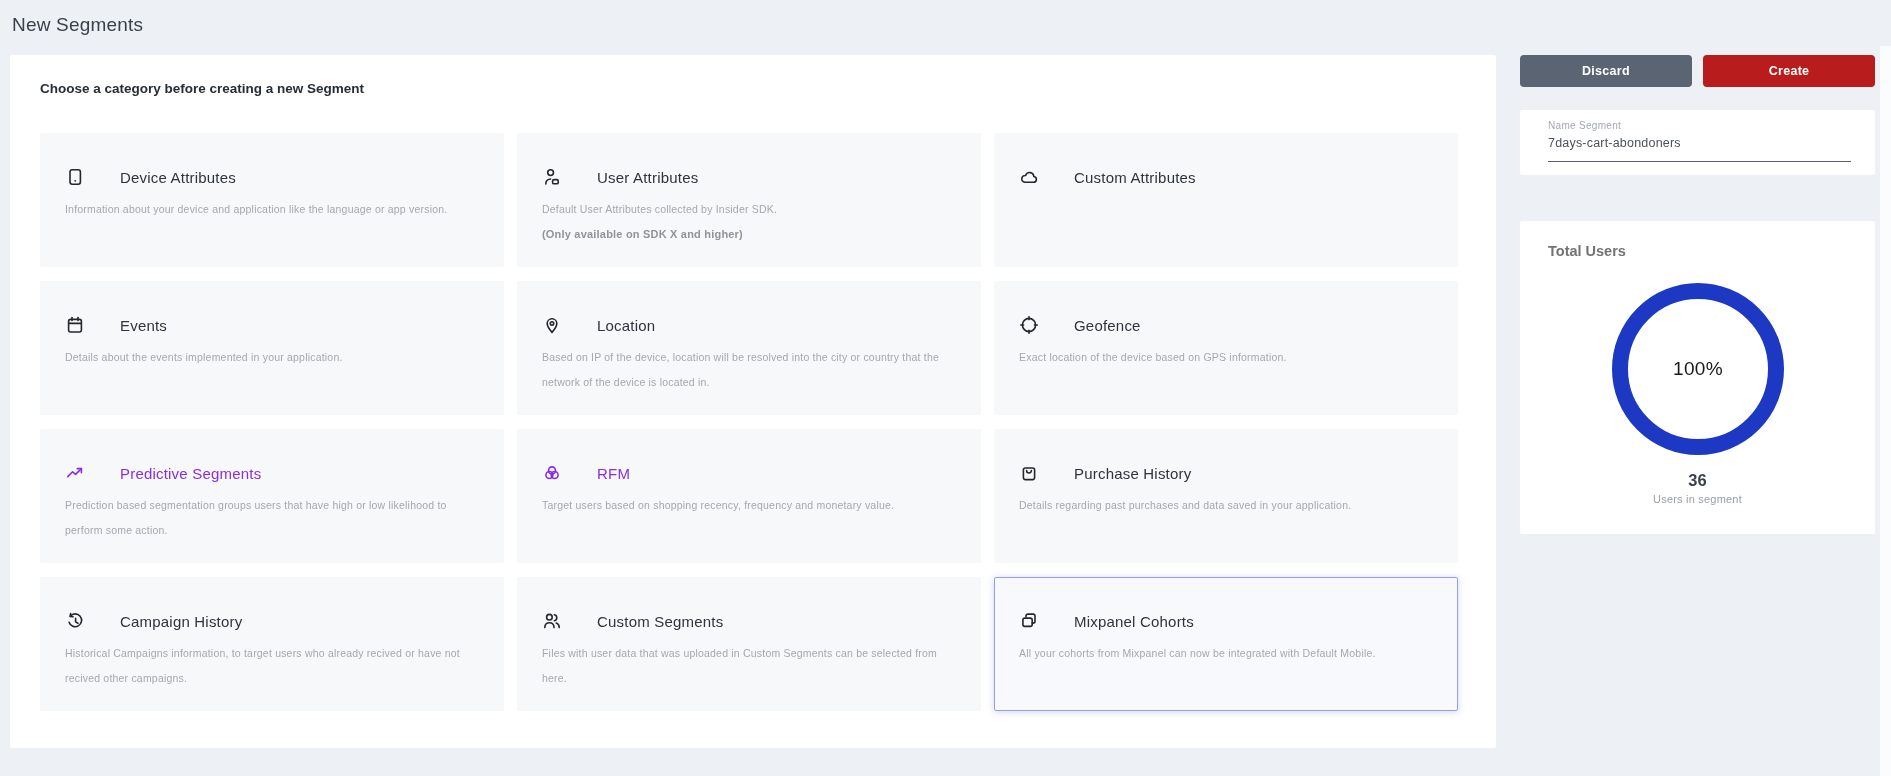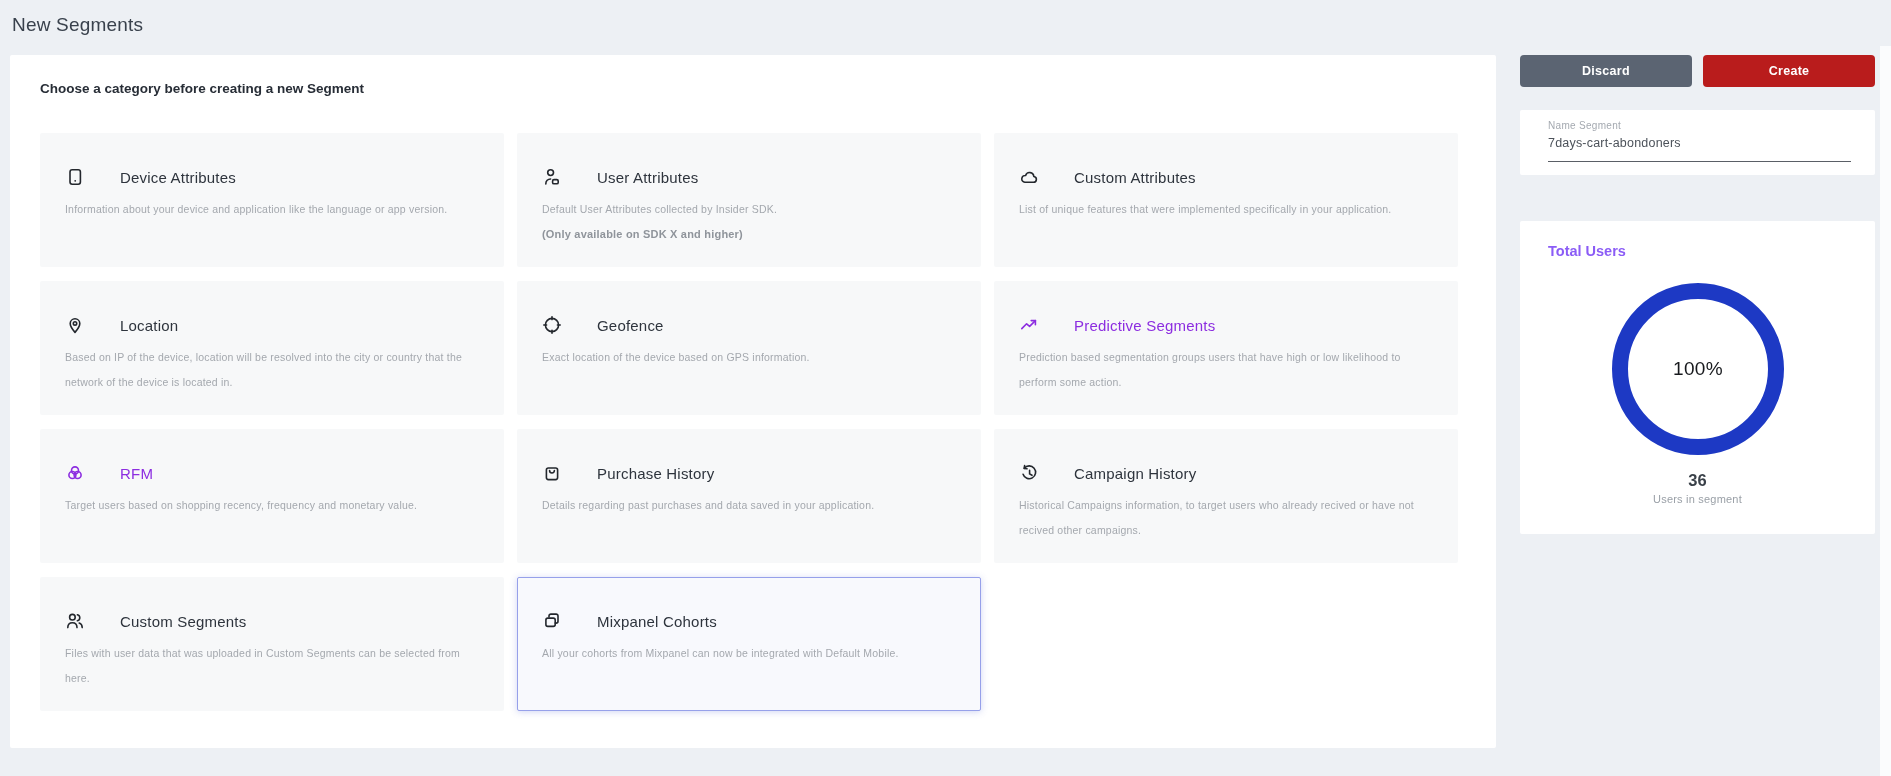--- a/index.html
+++ b/index.html
@@ -60,21 +60,21 @@
   .name-label { left:28px; top:10px; font-size:10px; color:#a4a9b0; letter-spacing:.3px; }
   .name-input {
     left:28px; top:26px; width:303px;
     font-family:"Liberation Sans", sans-serif;
     font-size:12.5px; color:#4c525a; letter-spacing:.2px;
     border:0; border-bottom:1px solid #5a5f66;
     background:transparent; padding:0 0 11px 0; outline:none;
   }
 
   .users-card { left:1520px; top:221px; width:355px; height:313px; background:#ffffff; border-radius:2px; }
-  .users-title { left:28px; top:22px; font-size:14.5px; font-weight:700; color:#8b5cf6; }
+  .users-title { left:28px; top:22px; font-size:14.5px; font-weight:700; color:#737373; }
   .donut-wrap { left:92px; top:62px; width:172px; height:172px; }
   .donut-label {
     position:absolute; left:0; top:0; width:172px; height:172px;
     display:flex; align-items:center; justify-content:center;
     font-size:19px; font-weight:500; color:#17191d; letter-spacing:.3px;
   }
   .users-count { left:0; top:250px; width:355px; text-align:center; font-size:16.5px; font-weight:700; color:#3a4149; }
   .users-caption { left:0; top:272px; width:355px; text-align:center; font-size:11px; color:#9aa0a7; letter-spacing:.2px; }
 
   .scroll-track { right:0; top:46px; width:11px; height:730px; background:#fbfcfd; }
@@ -119,22 +119,35 @@
       </div>
       <div class="card">
         <div class="card-head">
           <span class="icon">
             <svg viewBox="0 0 20 20" fill="none" stroke="currentColor" stroke-width="1.6" stroke-linecap="round" stroke-linejoin="round">
               <path d="M5.8 15.3h8.6a2.9 2.9 0 0 0 .4-5.78 4.2 4.2 0 0 0-8.2-1 3.4 3.4 0 0 0-.8 6.78z"></path>
             </svg>
           </span>
           <span class="card-title">Custom Attributes</span>
         </div>
-        <div class="card-desc">
-          <div>List of unique features that were implemented specifically in your application.</div>
+      </div>
+      <div class="card">
+        <div class="card-head">
+          <span class="icon">
+            <svg viewBox="0 0 20 20" fill="none" stroke="currentColor" stroke-width="1.6" stroke-linecap="round" stroke-linejoin="round">
+              <rect x="3.6" y="4.4" width="12.8" height="12.6" rx="2"></rect>
+              <line x1="3.8" y1="8.4" x2="16.2" y2="8.4"></line>
+              <line x1="7" y1="2.6" x2="7" y2="5.4"></line>
+              <line x1="13" y1="2.6" x2="13" y2="5.4"></line>
+            </svg>
+          </span>
+          <span class="card-title">Events</span>
+        </div>
+        <div class="card-desc">
+          <div>Details about the events implemented in your application.</div>
         </div>
       </div>
       <div class="card">
         <div class="card-head">
           <span class="icon">
             <svg viewBox="0 0 20 20" fill="none" stroke="currentColor" stroke-width="1.6" stroke-linecap="round" stroke-linejoin="round">
               <path d="M10 17.4c3.2-3.6 4.8-6.4 4.8-8.8a4.8 4.8 0 1 0-9.6 0c0 2.4 1.6 5.2 4.8 8.8z"></path>
               <circle cx="10" cy="8.4" r="1.7"></circle>
             </svg>
           </span>

